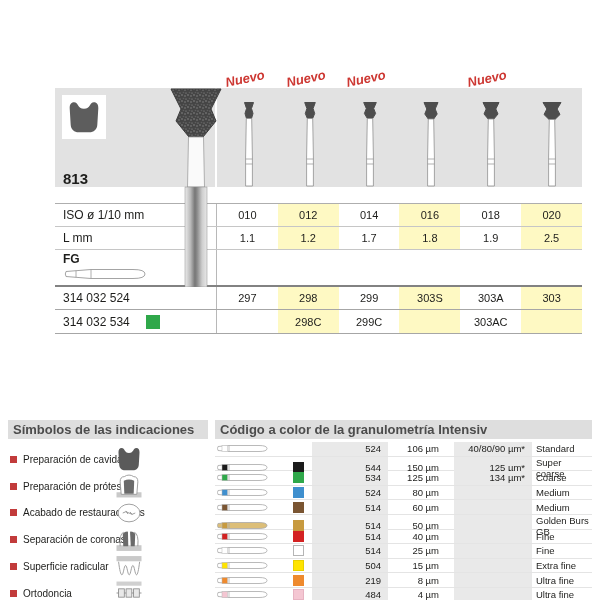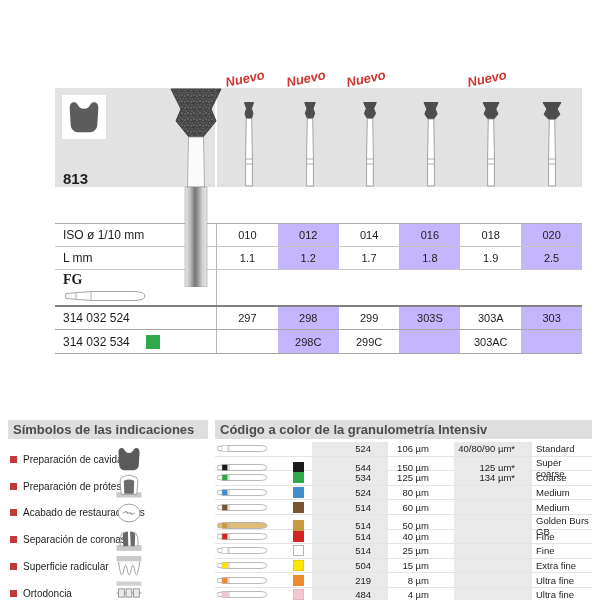--- a/index.html
+++ b/index.html
@@ -17,28 +17,28 @@
   .display-cols { position:absolute; left:164px; top:0; right:0; height:99px; display:flex; }
   .display-col { flex:1; position:relative; display:flex; justify-content:center; }
   .display-col svg.mini-bur { margin-top:14px; width:26px; height:85px; }
   .nuevo { position:absolute; top:-17px; left:50%; transform:translateX(-60%) rotate(-12deg);
     color:#cd3732; font-weight:bold; font-style:italic; font-size:13px; white-space:nowrap; z-index:6; }
   .big-bur { position:absolute; left:114px; top:0; width:54px; height:199px; z-index:4; }
   .tgap { height:16px; background:#fff; }
 
   .trow { display:grid; grid-template-columns:162px repeat(6,1fr); align-items:stretch; }
   .trow .cell { display:flex; align-items:center; justify-content:center; font-size:11px; }
-  .trow .cell.shade { background:#c4b5fd; }
+  .trow .cell.shade { background:#fef9c3; }
   .trow .rlabel { justify-content:flex-start; padding-left:8px; font-size:12px;
     border-right:1px solid #b8b8b8; }
-  .trow.iso  { height:24px; border-top:1px solid #aeaeae; border-bottom:1px solid #c6c6c6;margin-top:20px; }
+  .trow.iso  { height:24px; border-top:1px solid #aeaeae; border-bottom:1px solid #c6c6c6; }
   .trow.lmm  { height:23px; border-bottom:1px solid #c6c6c6; }
   .trow.fg   { height:37px; border-bottom:2px solid #828282; }
   .trow.fg .rlabel { flex-direction:column; align-items:flex-start; justify-content:flex-start; padding-top:2px; }
-  .fg-name { font-weight:bold; font-size:14px;font-family:Liberation Serif, serif; }
+  .fg-name { font-weight:bold; font-size:12px; }
   .trow.ref1 { height:23px; border-bottom:1px solid #a6a6a6; }
   .trow.ref2 { height:24px; border-bottom:1px solid #a6a6a6; }
   .green-sq { display:inline-block; width:14px; height:14px; margin-left:16px; }
 
   
   .symbols { position:absolute; left:8px; top:420px; width:200px; }
   .panel-hdr { background:#dedede; color:#4c4c4c; font-weight:bold; font-size:13px;
     padding:2px 5px; white-space:nowrap; }
   .sym-list { margin-top:7px; }
   .sym-item { position:relative; height:26.8px; display:flex; align-items:center; }
@@ -52,21 +52,21 @@
   .grit-rows { margin-top:3px; }
   .grit-row { display:grid; grid-template-columns:56px 22px 13px 6px 76px 58px 8px 78px 1fr;
     height:14.6px; align-items:center; font-size:9.5px; border-bottom:1px solid #e4e4e4; }
   .grit-bur { width:54px; height:11px; }
   .gbody { fill:#ffffff; stroke:#a8a8a8; stroke-width:0.8; }
   .gband { fill:#ffffff; stroke:#b9b9b9; stroke-width:0.5; }
   .gline { stroke:#a8a8a8; stroke-width:0.7; }
   .swatch { width:11px; height:11px; border:1px solid transparent; }
   .gc { height:100%; display:flex; align-items:center; }
   .gc.shade { background:#e9e9e9; }
-  .gc.r { justify-content:flex-end; padding-right:17px; }
+  .gc.r { justify-content:flex-end; padding-right:7px; }
   .gc.name { justify-content:flex-start; padding-left:4px; }
 </style>
 </head>
 <body>
 
 <div class="page">
 
   <div class="catalog">
 
     <div class="display-row">

